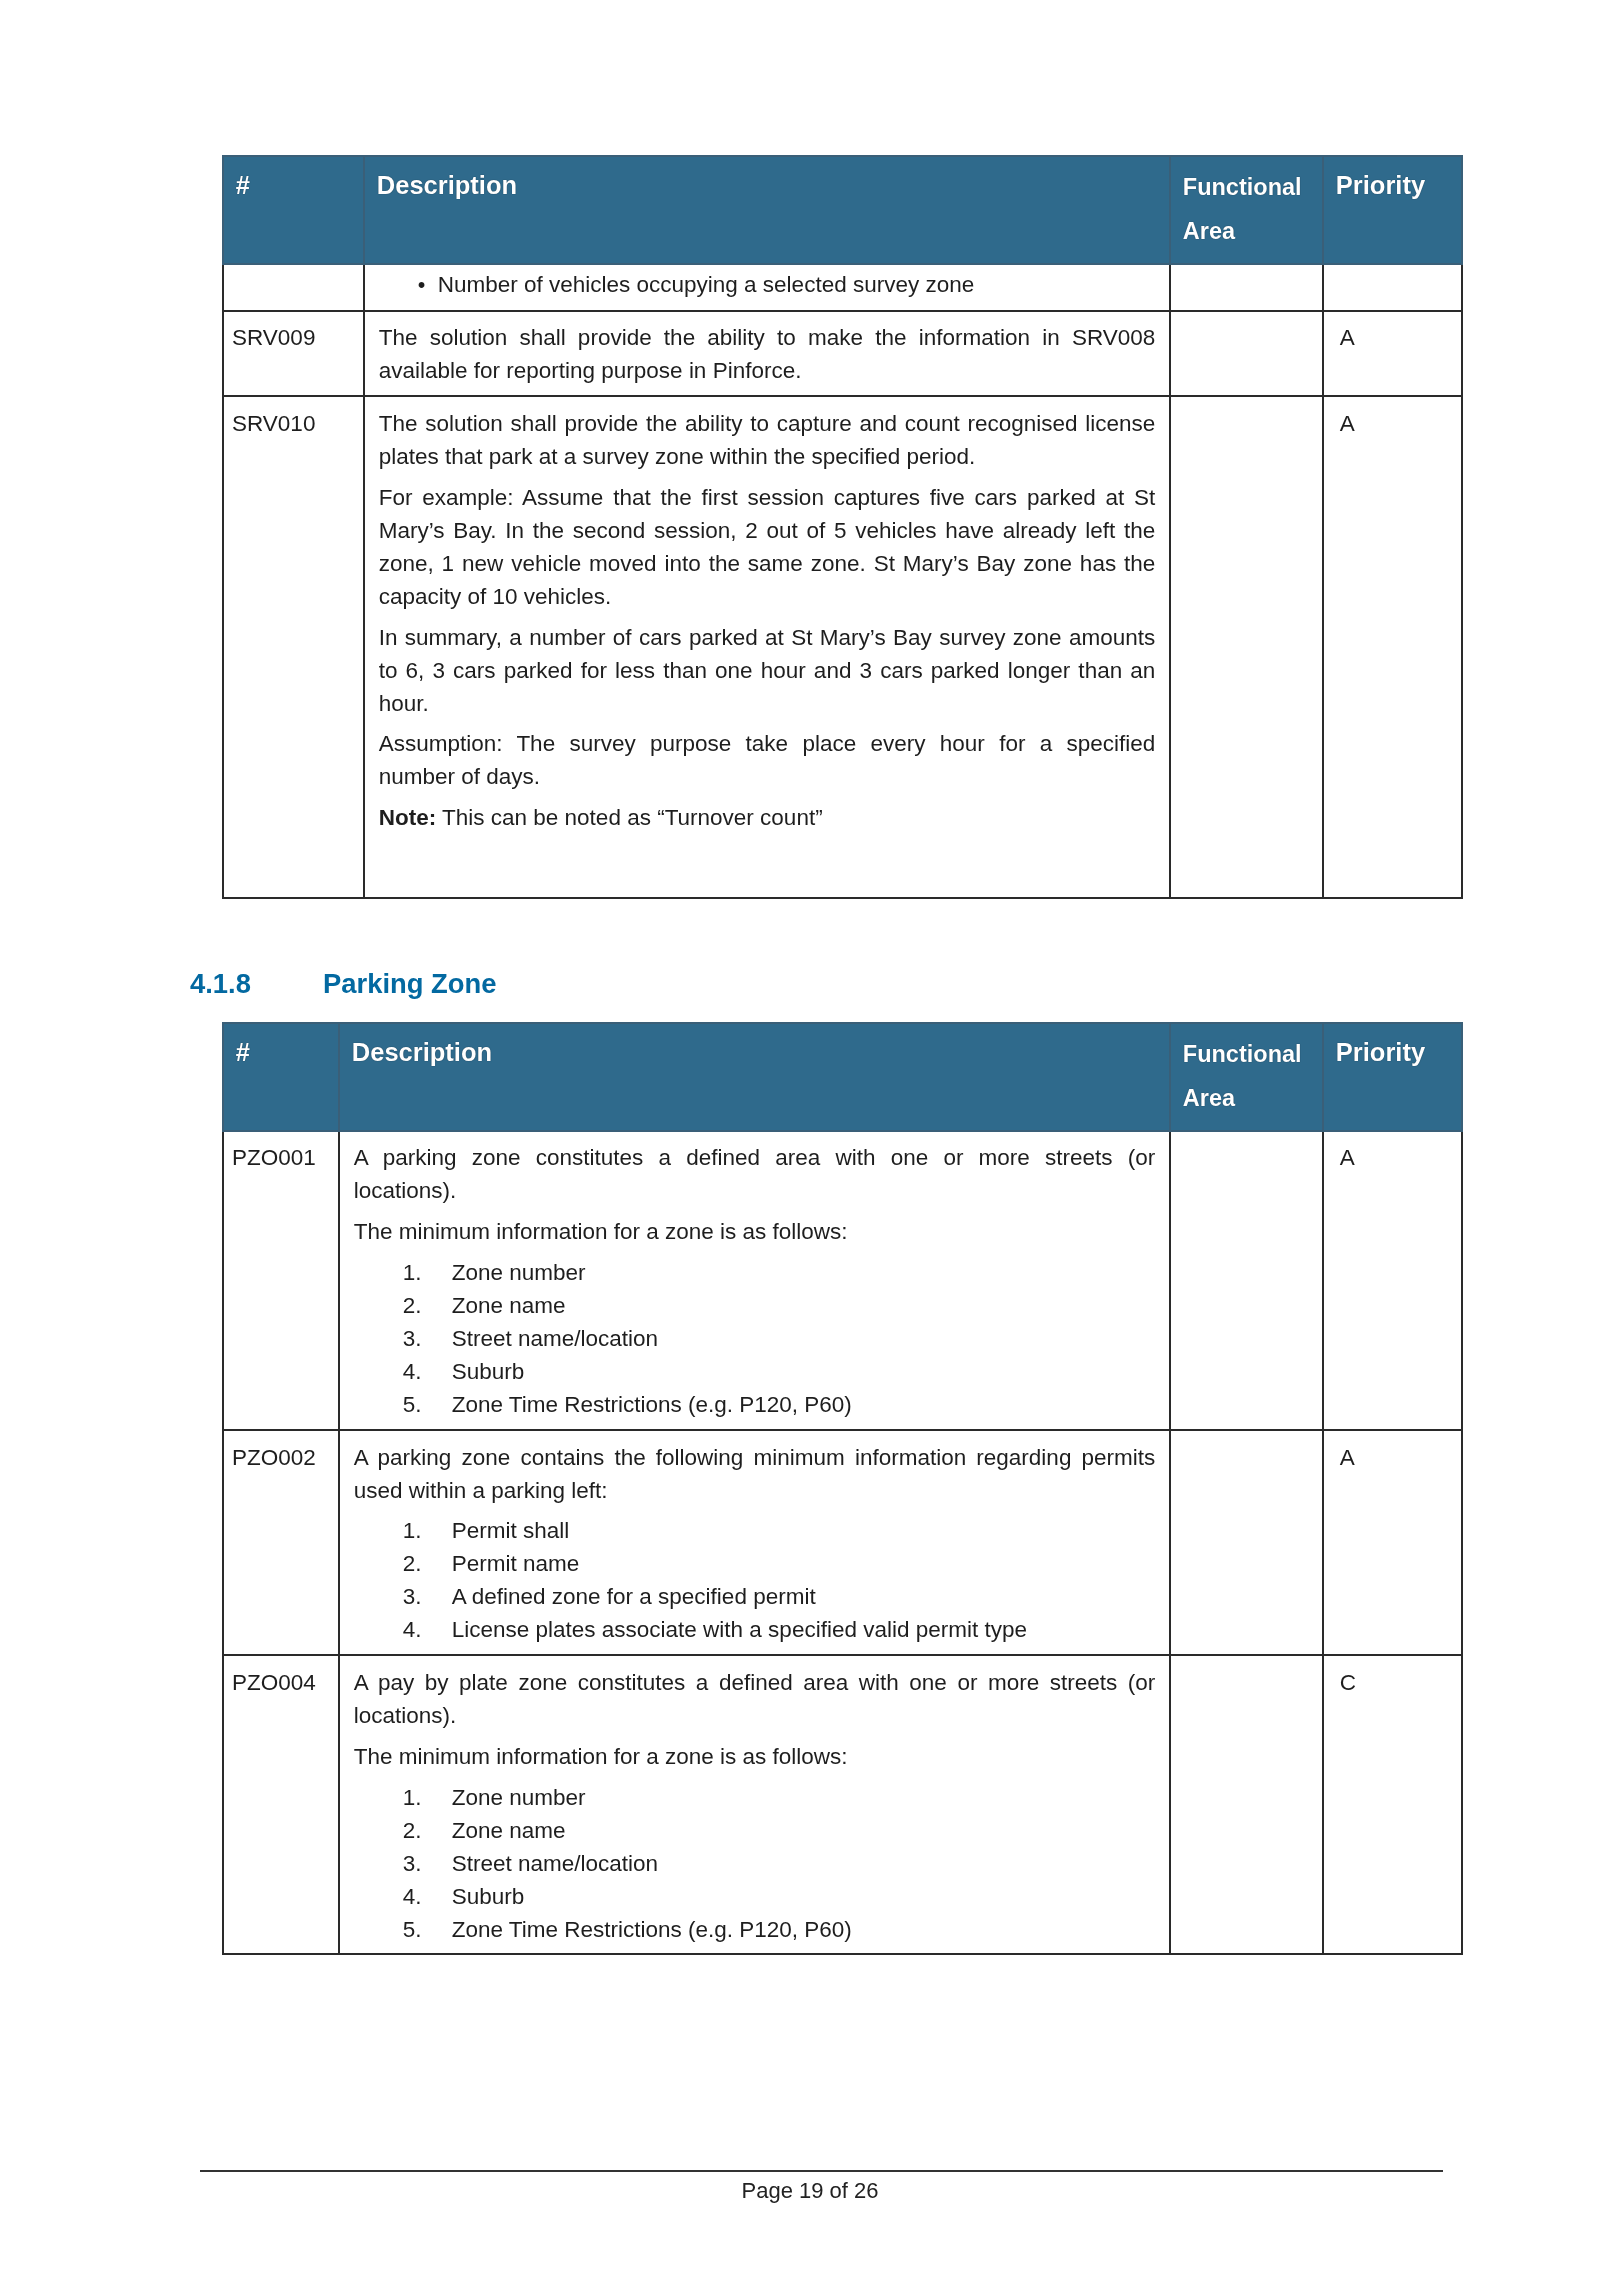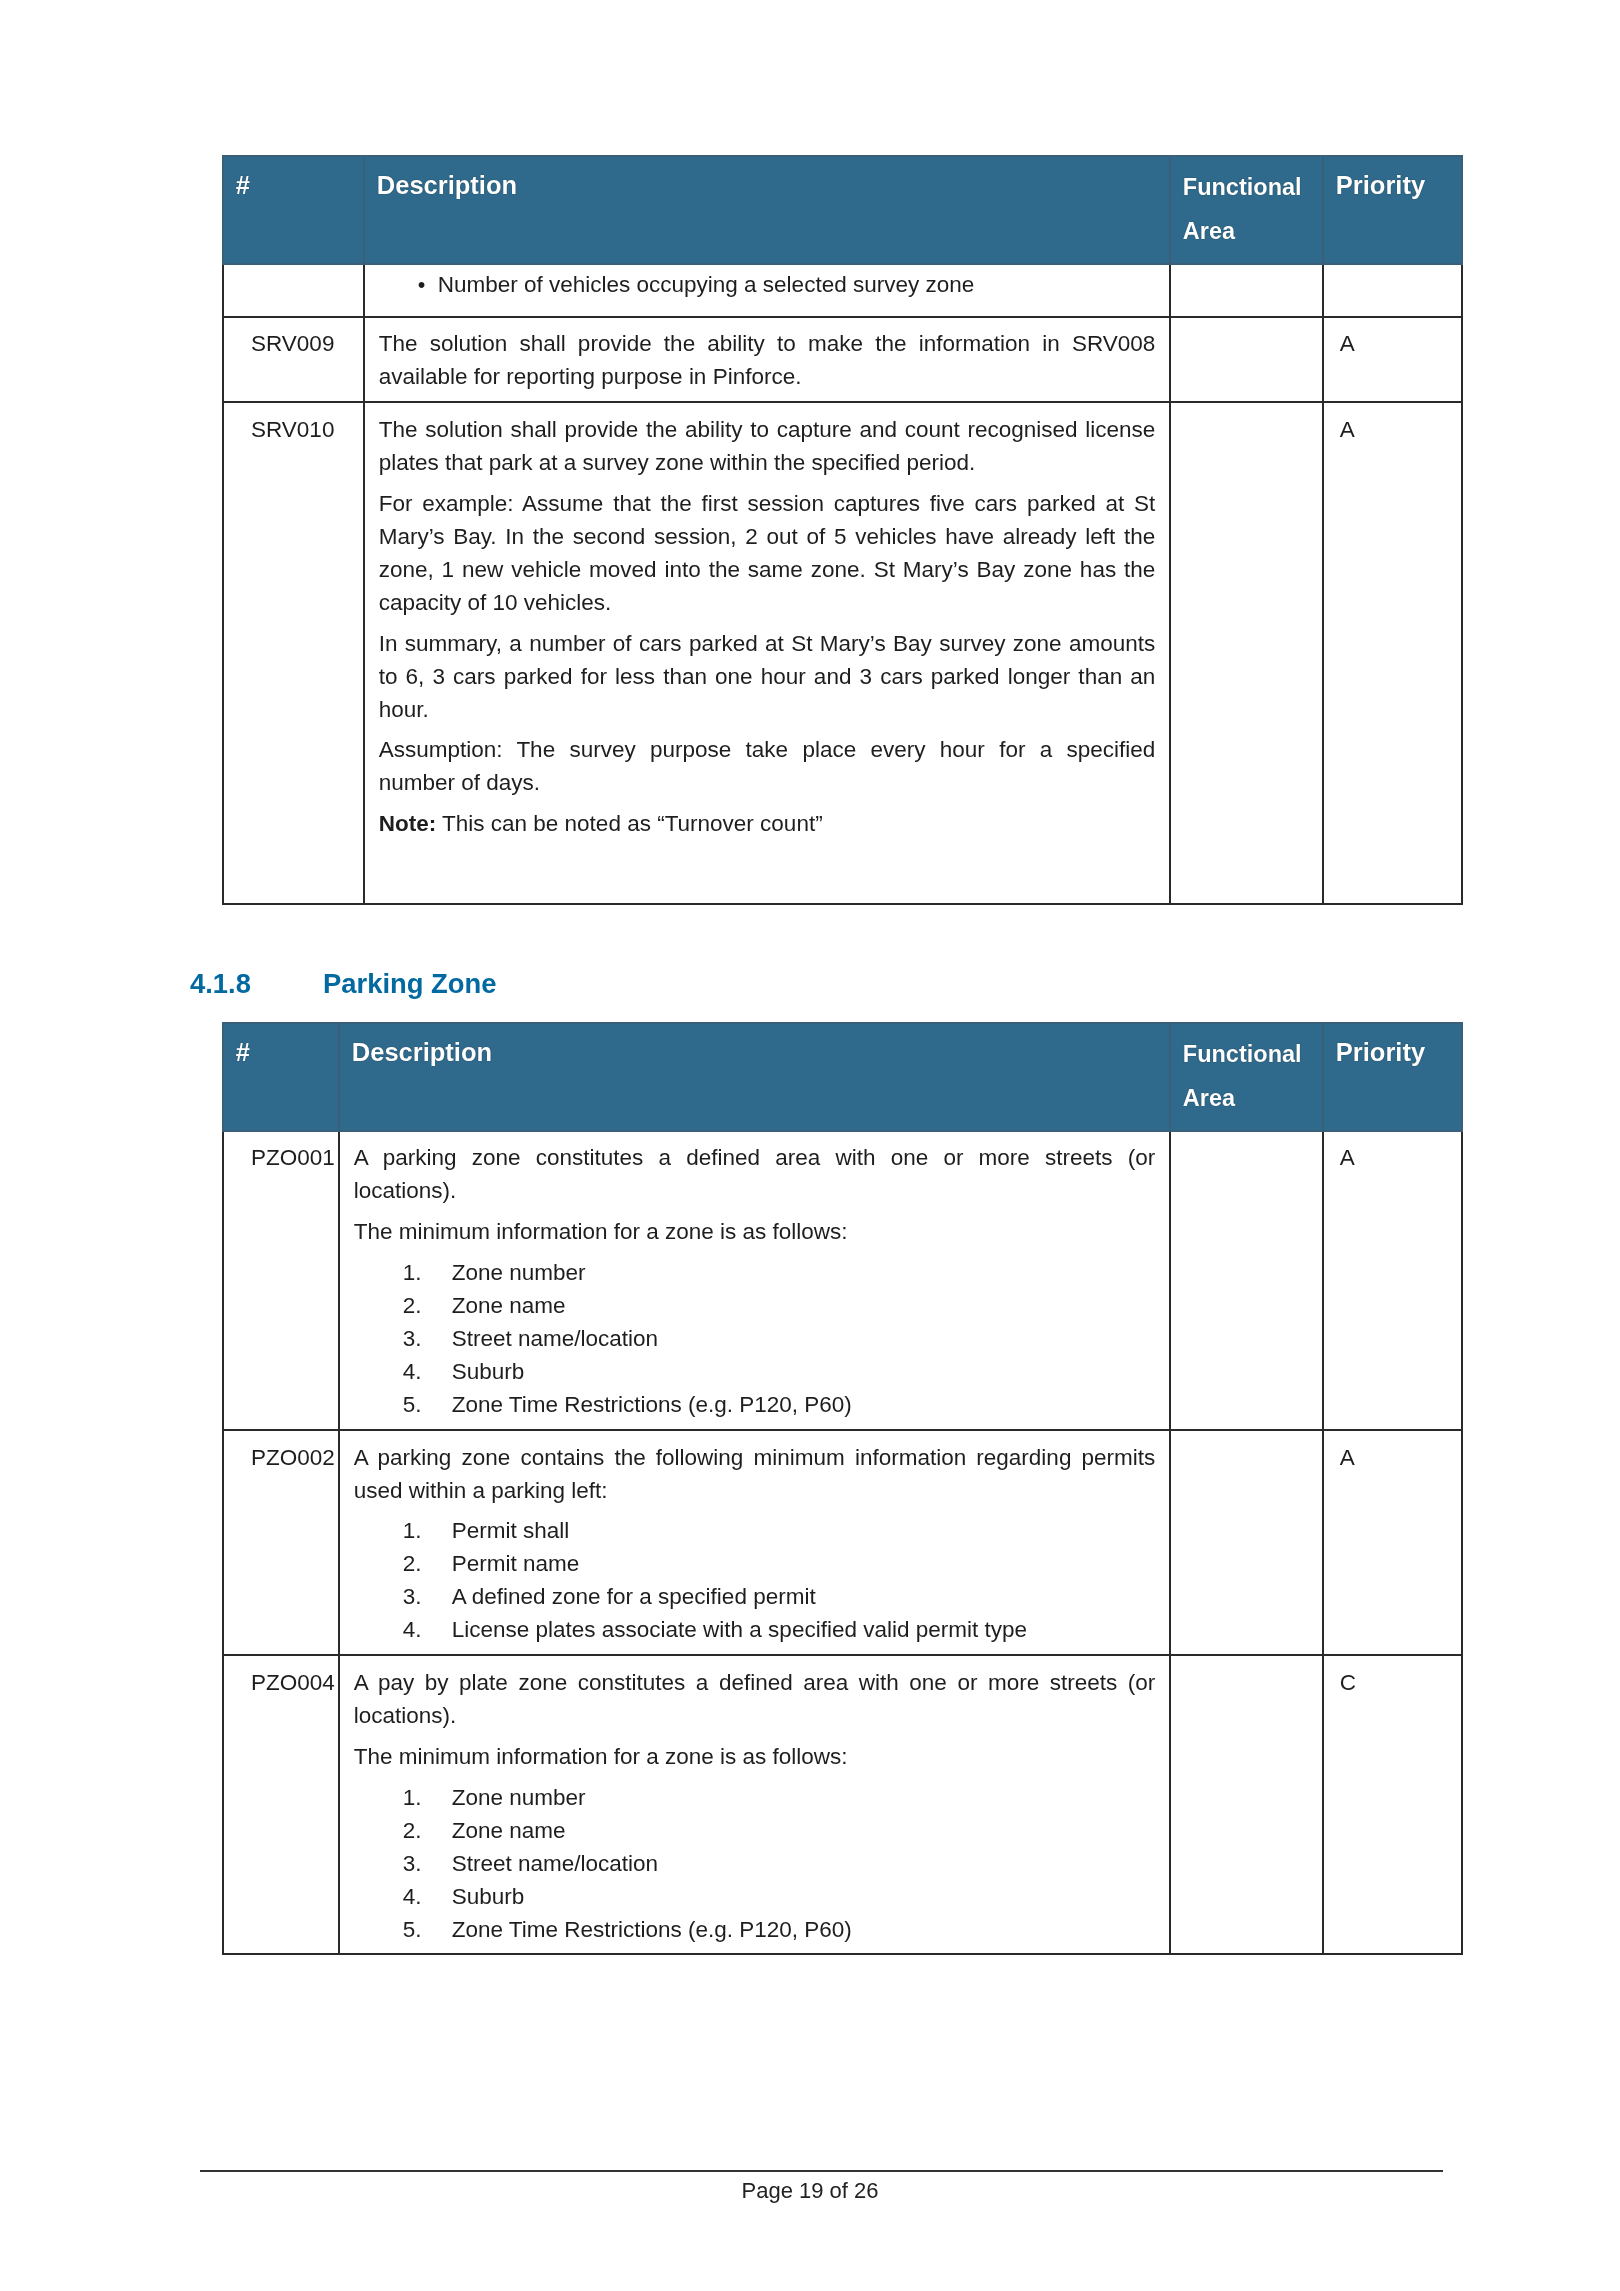--- a/index.html
+++ b/index.html
@@ -8,21 +8,21 @@
   .page { position: absolute; left: 0; top: 0; width: 1620px; height: 2292px; }
 
   table.req { position: absolute; border-collapse: collapse; table-layout: fixed;
               font-family: "Liberation Sans", sans-serif; font-size: 22.5px; color: #1e1e1e; }
   table.req th, table.req td { border: 2px solid #2a2a2a; vertical-align: top; }
   table.req thead th { background: #2f6a8c; color: #ffffff; font-weight: bold; text-align: left;
                        font-size: 25.5px; line-height: 33px; padding: 11.8px 9.8px 9.8px 11.8px;
                        text-shadow: 0 0 1px #0d2a3c; border-color: #3a5f78; }
   table.req thead th.fa { font-size: 23.5px; line-height: 44px; padding-top: 7.8px; }
   table.req td { padding: 9.8px 13.7px 7.8px 13.7px; line-height: 33px; }
-  table.req td.id { padding-left: 27px; padding-right: 5.9px; }
+  table.req td.id { padding-left: 8px; padding-right: 5.9px; }
   table.req td.pri { padding-left: 15.7px; }
   td.desc p { margin: 0 0 7.8px 0; text-align: justify; }
   td.desc p.last { margin-bottom: 0; }
   td.desc .bullet { padding-left: 59px; position: relative; }
   td.desc .bullet::before { content: "\2022"; position: absolute; left: 39px; top: 0; font-size: 21.6px; }
   td.desc ol { margin: 0; padding: 0 0 0 49px; list-style: none; }
   td.desc ol li { position: relative; padding-left: 49px; line-height: 33px; }
   td.desc ol li .num { position: absolute; left: 0; top: 0; }
   b.note { font-weight: bold; }
 
@@ -51,21 +51,21 @@
       </colgroup>
     <thead>
       <tr>
         <th>#</th>
         <th>Description</th>
         <th class="fa">Functional Area</th>
         <th>Priority</th>
       </tr>
     </thead>
     <tbody>
-      <tr style="height:53px">
+      <tr style="height:47px">
         <td class="id"></td>
         <td class="desc" style="padding-top:3.9px;padding-bottom:2px">
           <p class="last bullet">Number of vehicles occupying a selected survey zone</p>
         </td>
         <td></td>
         <td class="pri"></td>
       </tr>
       <tr>
         <td class="id">SRV009</td>
         <td class="desc">

